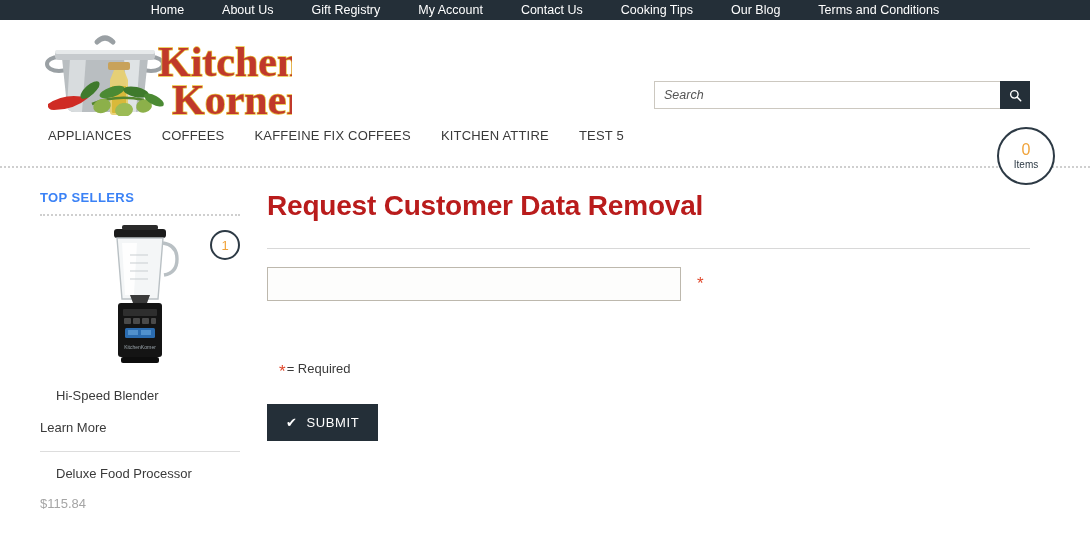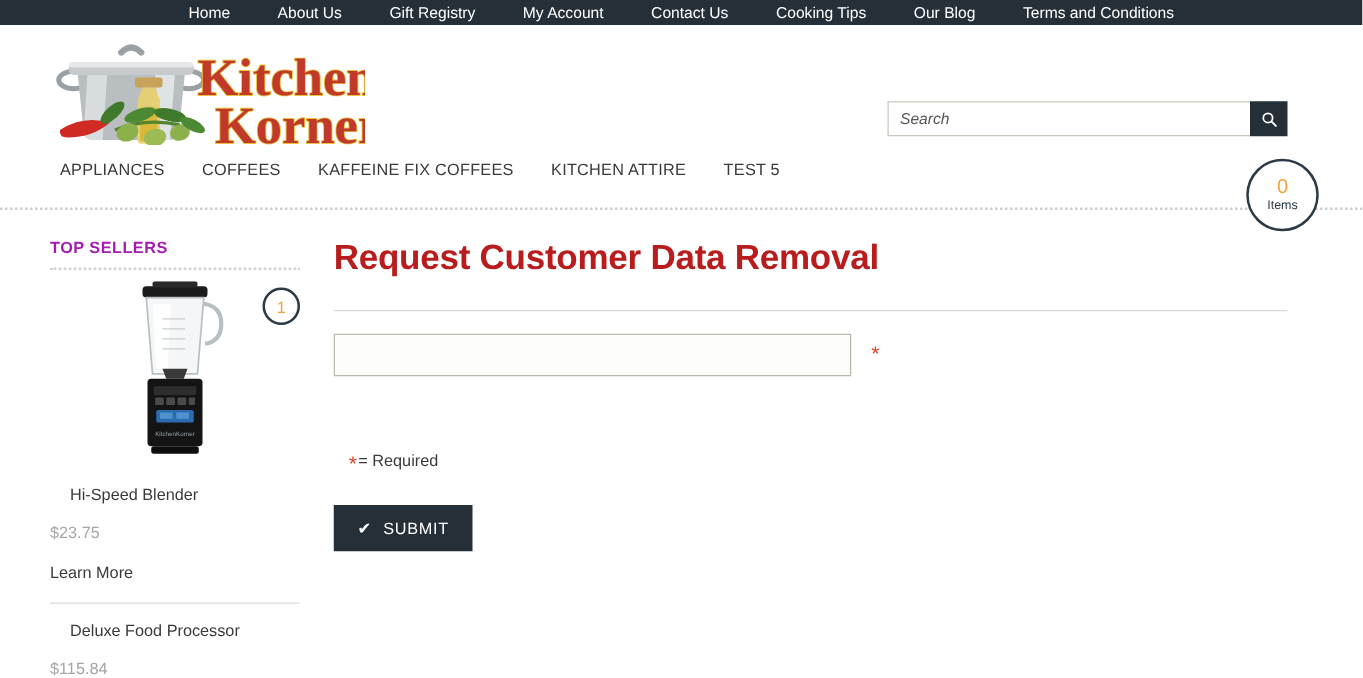--- a/index.html
+++ b/index.html
@@ -42,21 +42,21 @@
     left: 40px; top: 8px;
     width: 252px; height: 88px;
     cursor: pointer;
   }
   .logo svg { display: block; }
 
   .searchwrap {
     position: absolute;
     right: 60px; top: 61px;
     display: flex;
-    width: 320px; height: 28px;
+    width: 376px; height: 28px;
   }
   .searchbox {
     flex: 1;
     border: 1px solid #ccc8c0;
     border-right: none;
     background: #fff;
     font-family: "Liberation Sans", sans-serif;
     font-size: 12.5px;
     font-style: italic;
     color: #4c4c4c;
@@ -119,21 +119,21 @@
 
   
   .layout { display: flex; padding-top: 22px; }
   .sidebar { width: 240px; padding-left: 40px; }
   .content { flex: 1; padding-left: 27px; padding-right: 60px; }
 
   
   .side-title {
     font-size: 13px;
     font-weight: bold;
-    color: #a21caf;
+    color: #3b82f6;
     letter-spacing: .4px;
     margin: 0 0 9px 0;
   }
   .side-rule { border-top: 2px dotted #cfcfcf; margin-bottom: 8px; }
 
   .product { position: relative; }
   .rank {
     position: absolute;
     right: 0; top: 6px;
     width: 30px; height: 30px;
@@ -357,21 +357,20 @@
           </g>
           <rect x="33" y="103" width="30" height="10" rx="1.5" fill="#2b6cb0"></rect>
           <rect x="36" y="105" width="10" height="5" fill="#5b9bd5" opacity=".8"></rect>
           <rect x="49" y="105" width="10" height="5" fill="#5b9bd5" opacity=".8"></rect>
           <text x="48" y="124" font-size="5" fill="#9aa4ab" text-anchor="middle" font-family="'Liberation Sans', sans-serif">KitchenKorner</text>
           <rect x="29" y="132" width="38" height="6" rx="2" fill="#0d0d0d"></rect>
         </svg>
       </div>
 
       <div class="prod-name">Hi-Speed Blender</div>
-      <div class="prod-price">$23.75</div>
       <a class="learn-more">Learn More</a>
     </div>
 
     <div class="prod-divider"></div>
 
     <div class="product">
       <div class="prod-name">Deluxe Food Processor</div>
       <div class="prod-price">$115.84</div>
     </div>
   </aside>

